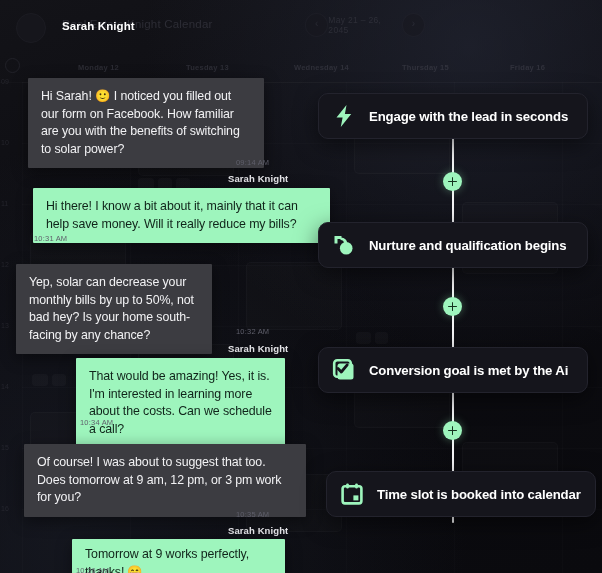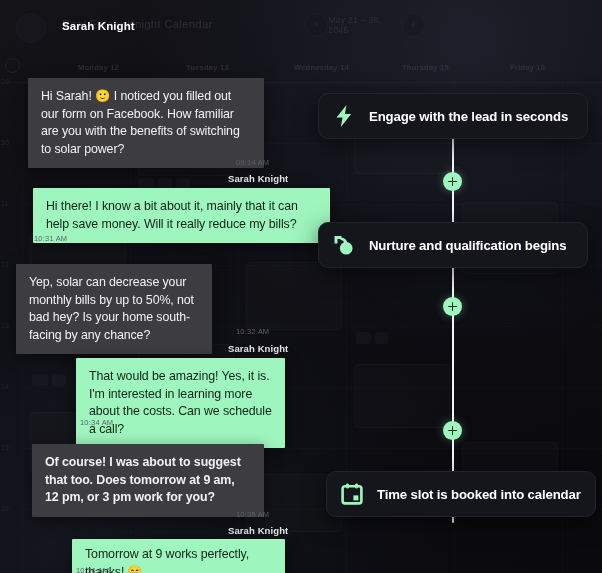--- a/index.html
+++ b/index.html
@@ -236,21 +236,21 @@
     <div class="bubble user" style="left:33px; top:188px; width:297px;">Hi there! I know a bit about it, mainly that it can help save money. Will it really reduce my bills?</div>
     <div class="stamp" style="left:34px; top:234px;">10:31 AM</div>
 
     <div class="bubble ai" style="left:16px; top:264px; width:196px;">Yep, solar can decrease your monthly bills by up to 50%, not bad hey? Is your home south-facing by any chance?</div>
     <div class="stamp" style="left:236px; top:327px;">10:32 AM</div>
 
     <div class="sender" style="left:228px; top:343px;">Sarah Knight</div>
     <div class="bubble user" style="left:76px; top:358px; width:209px;">That would be amazing! Yes, it is. I'm interested in learning more about the costs. Can we schedule a call?</div>
     <div class="stamp" style="left:80px; top:418px;">10:34 AM</div>
 
-    <div class="bubble ai" style="left:32px; top:444px; width:232px;font-weight:bold;">Of course! I was about to suggest that too. Does tomorrow at 9 am, 12 pm, or 3 pm work for you?</div>
+    <div class="bubble ai" style="left:24px; top:444px; width:282px;">Of course! I was about to suggest that too. Does tomorrow at 9 am, 12 pm, or 3 pm work for you?</div>
     <div class="stamp" style="left:236px; top:510px;">10:35 AM</div>
 
     <div class="sender" style="left:228px; top:525px;">Sarah Knight</div>
     <div class="bubble user" style="left:72px; top:539px; width:213px; padding-top:7px; padding-bottom:7px;">Tomorrow at 9 works perfectly, thanks! 😄</div>
     <div class="stamp" style="left:76px; top:566px;">10:36 AM</div>
   </div>
 
   <div class="flow">
 
     <div class="flow-line" style="top:137px; height:133px;"></div>
@@ -274,20 +274,30 @@
           <path d="M2.5 3 L9.5 3 L9.5 6 L5.5 6 L5.5 10.5 L2.5 10.5 Z" fill="#9ef5bd"></path>
           <path d="M8.5 4.5 C13 4.5 15.5 7.5 15.5 11.5 L12.2 11.5 C12.2 8.4 10.9 7 8.5 7 Z" fill="#9ef5bd"></path>
           <circle cx="14.2" cy="15.3" r="6.3" fill="#9ef5bd"></circle>
         </svg>
       </div>
       <div class="flow-label">Nurture and qualification begins</div>
     </div>
 
     <div class="node" style="top:297px;"></div>
 
+    <div class="flow-card" style="top:347px;">
+      <div class="flow-icon">
+        <svg width="24" height="24" viewBox="0 0 24 24" aria-hidden="true">
+          <rect x="5.5" y="5.5" width="16" height="16" rx="2.5" fill="#9ef5bd"></rect>
+          <rect x="2.2" y="2.2" width="16.6" height="16.6" rx="3" fill="none" stroke="#9ef5bd" stroke-width="2.6"></rect>
+          <path d="M6 10.6 L9.3 14 L15.2 6.9" fill="none" stroke="#15151c" stroke-width="2.8" stroke-linecap="round" stroke-linejoin="round"></path>
+        </svg>
+      </div>
+      <div class="flow-label">Conversion goal is met by the Ai</div>
+    </div>
 
     <div class="node" style="top:421px;"></div>
 
     <div class="flow-card" style="top:471px;margin-left:8px;">
       <div class="flow-icon">
         <svg width="24" height="24" viewBox="0 0 24 24" aria-hidden="true">
           <rect x="2.6" y="4.2" width="18.8" height="17.2" rx="2.4" fill="none" stroke="#9ef5bd" stroke-width="2.6"></rect>
           <rect x="6.2" y="1.4" width="2.6" height="5" rx="1.2" fill="#9ef5bd"></rect>
           <rect x="15.2" y="1.4" width="2.6" height="5" rx="1.2" fill="#9ef5bd"></rect>
           <rect x="13.4" y="13.4" width="5" height="5" fill="#9ef5bd"></rect>

